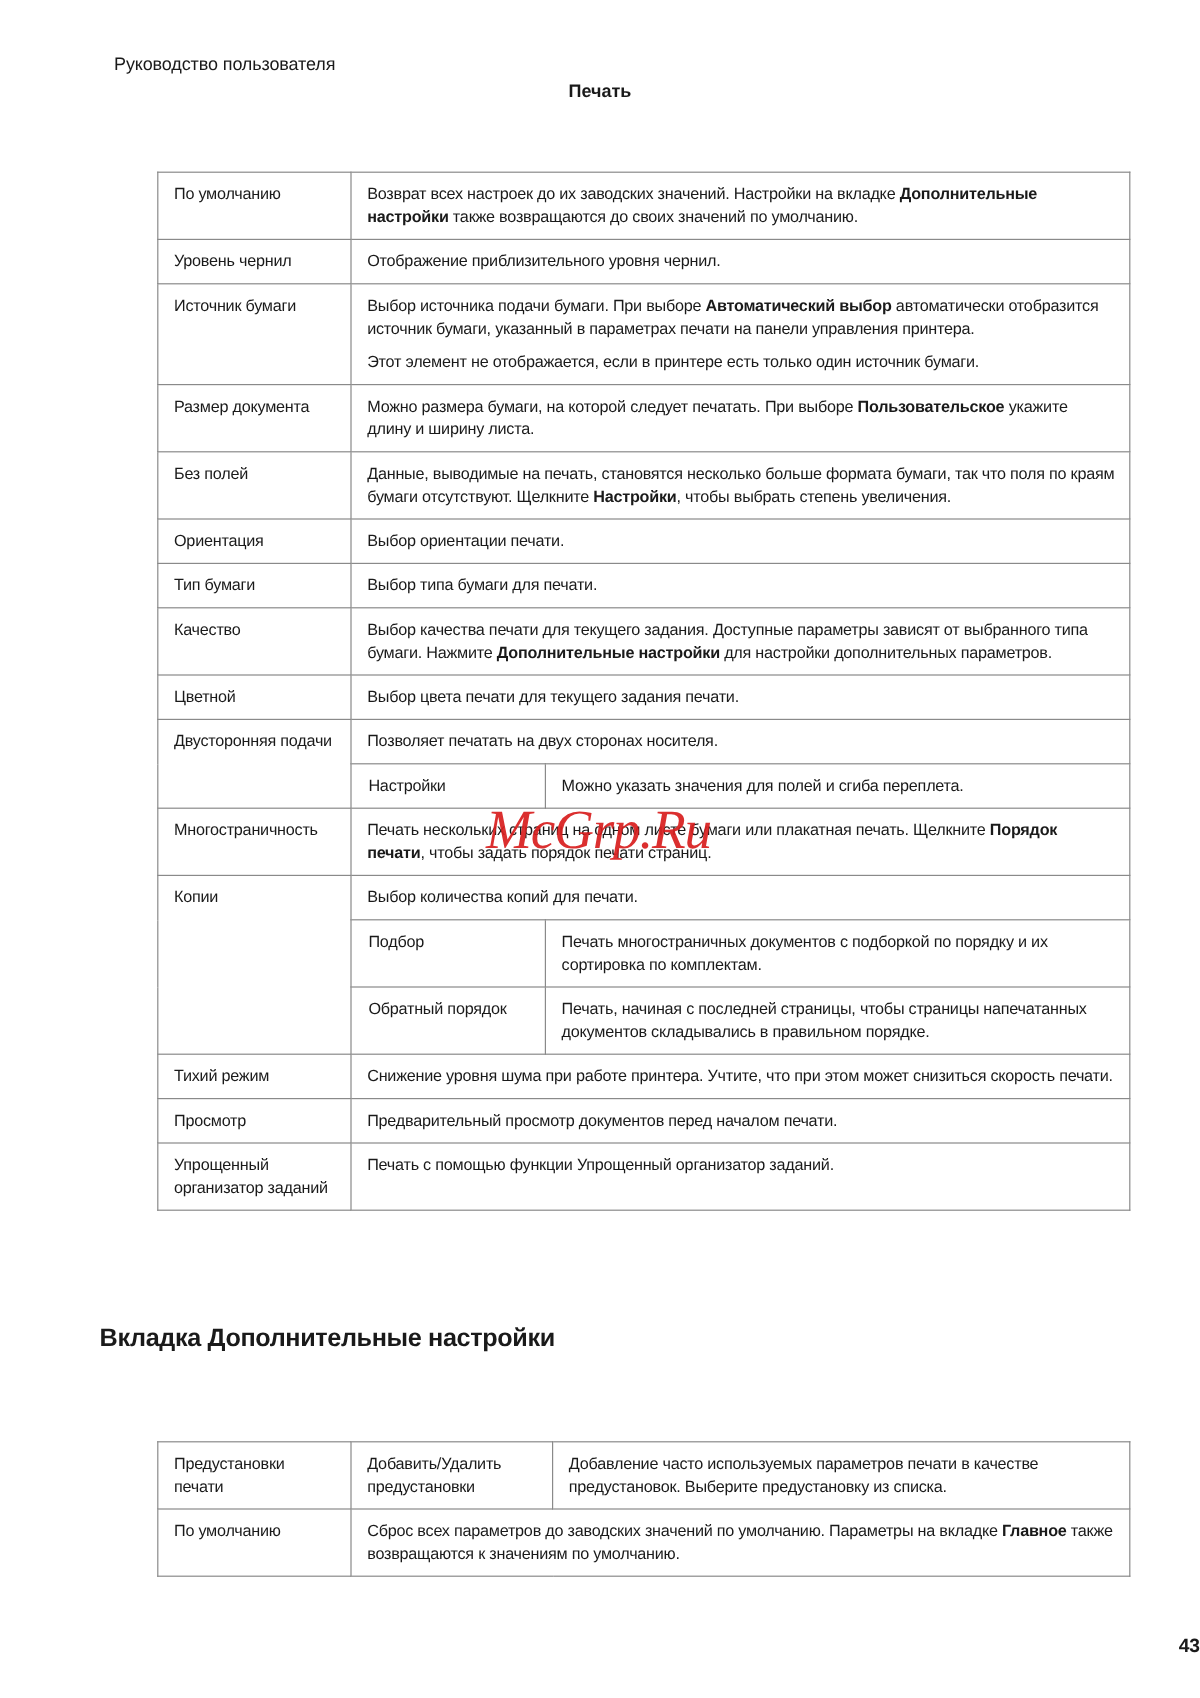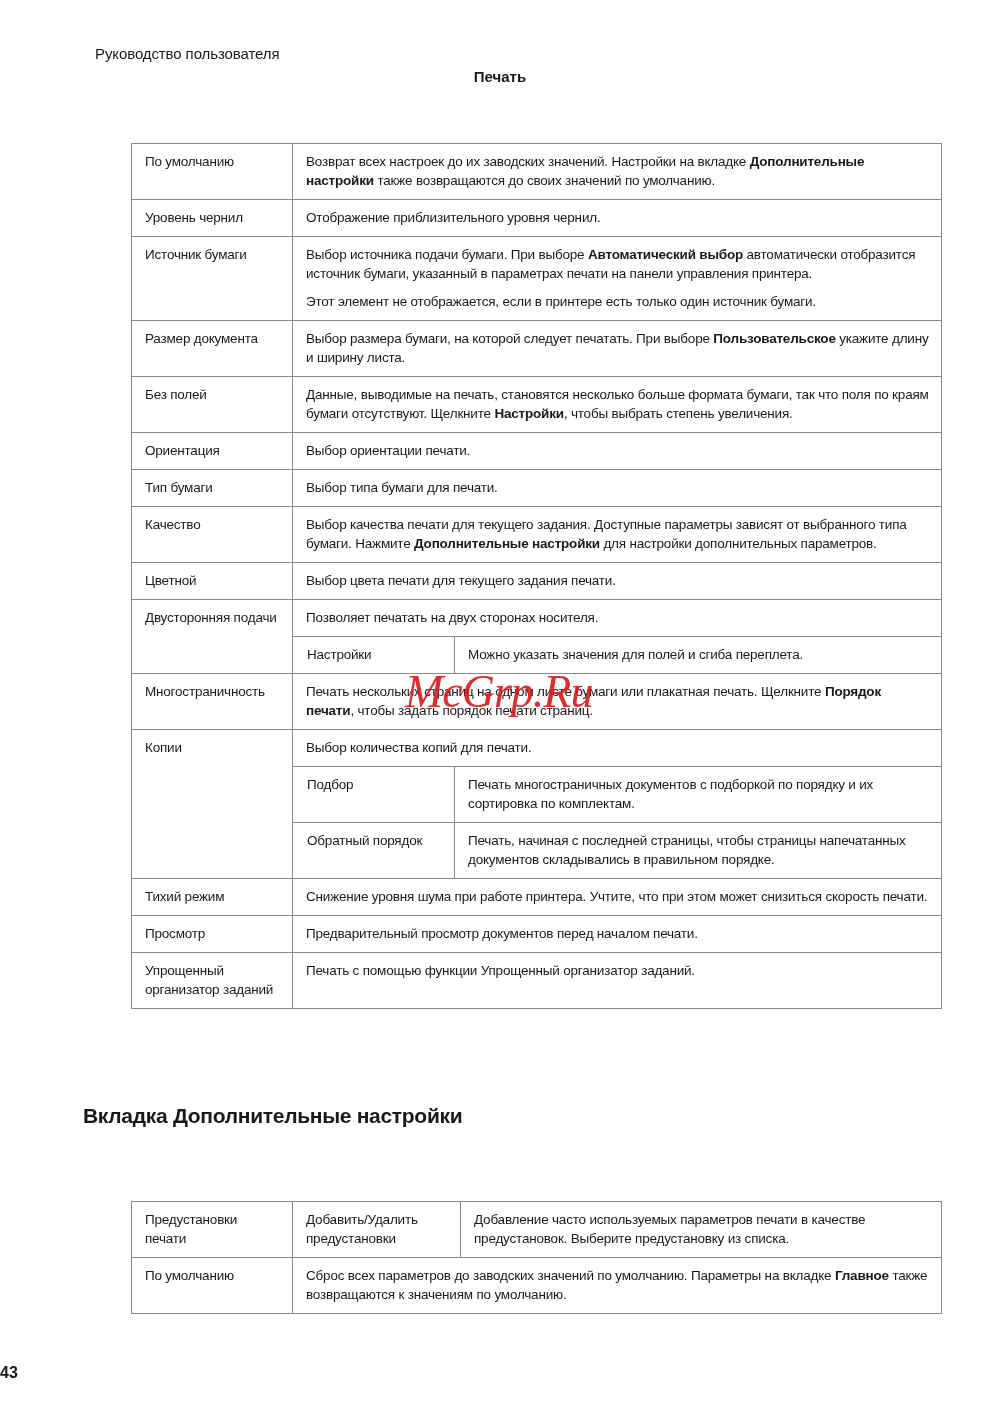--- a/index.html
+++ b/index.html
@@ -35,21 +35,21 @@
   #main-table td.nested-label { padding-left: 14px; }
   .subheading {
     position: absolute; left: 83px; top: 1104px;
     font-size: 21px; font-weight: bold; letter-spacing: -0.3px;
   }
   #adv-table { top: 1201px; }
   #adv-table col.c1 { width: 161px; }
   #adv-table col.c2 { width: 168px; }
   #adv-table col.c3 { width: 481px; }
   .page-number {
-    position: absolute; left: 0; width: 1000px; top: 1364px; text-align: left;
+    position: absolute; left: 0; width: 1000px; top: 1364px; text-align: right;
     font-size: 16px; font-weight: bold;
   }
   .watermark {
     position: absolute; left: 405px; top: 665px;
     font-size: 46px; font-style: italic; color: #d81e1e;
     opacity: 0.92; letter-spacing: -1px; pointer-events: none;
     font-family: Liberation Serif, serif;
   }
 </style>
 </head>
@@ -88,21 +88,21 @@
         <td colspan="2">
           <p><span>Выбор источника подачи бумаги. При выборе </span><b>Автоматический выбор</b><span> автоматически отобразится источник бумаги, указанный в параметрах печати на панели управления принтера.</span></p>
           <p>Этот элемент не отображается, если в принтере есть только один источник бумаги.</p>
         </td>
       </tr>
       <tr>
         <td>
           <p>Размер документа</p>
         </td>
         <td colspan="2">
-          <p><span>Выбор размера бумаги, на которой следует печатать. При выборе </span><b>Пользовательское</b><span> укажите длину и ширину листа.</span></p>
+          <p><span>Можно размера бумаги, на которой следует печатать. При выборе </span><b>Пользовательское</b><span> укажите длину и ширину листа.</span></p>
         </td>
       </tr>
       <tr>
         <td>
           <p>Без полей</p>
         </td>
         <td colspan="2">
           <p><span>Данные, выводимые на печать, становятся несколько больше формата бумаги, так что поля по краям бумаги отсутствуют. Щелкните </span><b>Настройки</b><span>, чтобы выбрать степень увеличения.</span></p>
         </td>
       </tr>

